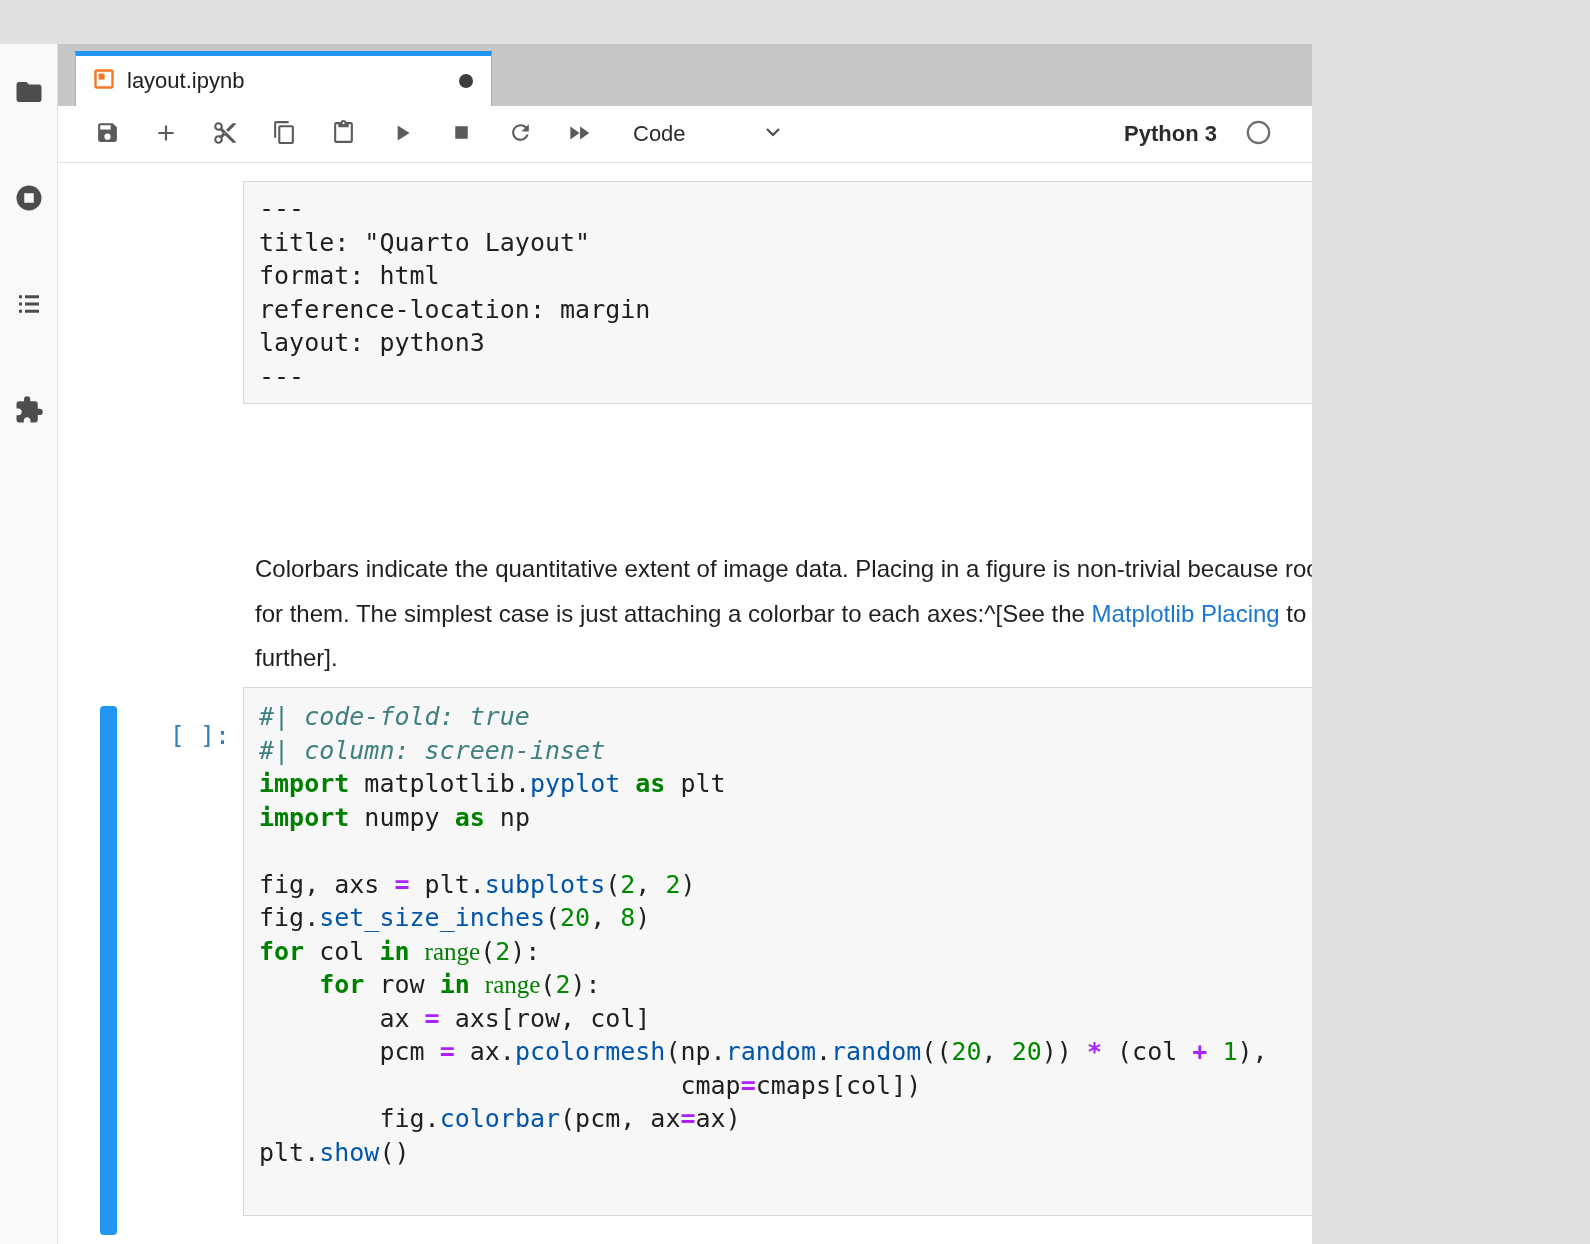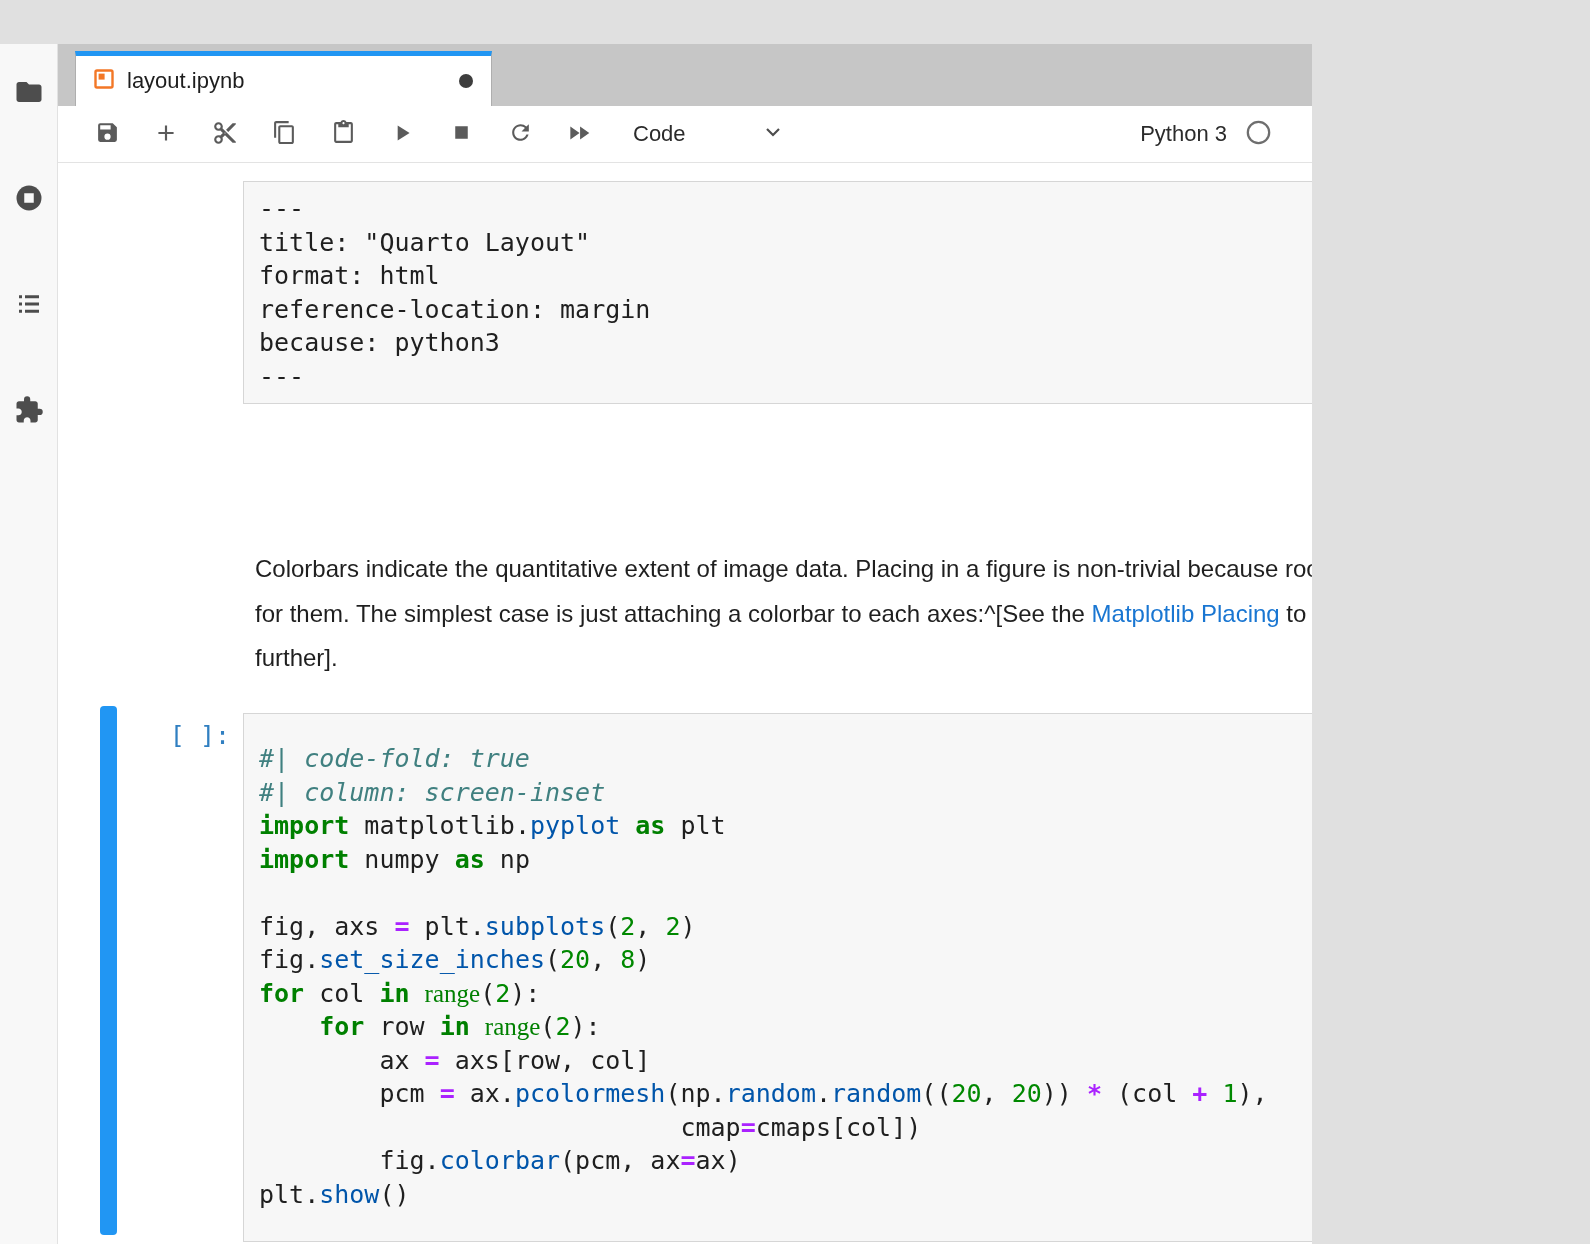--- a/index.html
+++ b/index.html
@@ -36,21 +36,21 @@
     position:absolute; left:58px; top:62px; right:0; height:57px;
     background:#ffffff; border-bottom:1px solid #e3e3e3;
     display:flex; align-items:center; padding:0 40px 0 36px; z-index:2;
   }
   .tb-btn { width:26px; height:26px; margin-right:33px; background:none; border:none; padding:0;
     display:flex; align-items:center; justify-content:center; cursor:pointer; }
   .tb-btn svg { fill:#5b5b5b; }
   .celltype { margin-left:8px; width:152px; display:flex; align-items:center; justify-content:space-between;
     cursor:pointer; }
   .celltype-label { font-size:22px; color:#2b2b2b; }
-  .kernel { margin-left:auto; display:flex; align-items:center; gap:18px; }
+  .kernel { margin-left:auto; display:flex; align-items:center; gap:28px;font-weight:bold; }
   .kernel-name { font-size:22px; color:#2b2b2b; cursor:pointer; }
   
   .content { position:absolute; left:58px; top:119px; right:0; bottom:0; background:#ffffff; }
   .editor-box {
     position:absolute; background:#f7f7f7; border:1px solid #d6d6d6; padding:10px 15px;
   }
   .raw-editor { left:185px; top:18px; width:1280px; height:223px; }
   .code-line {
     font-family:"DejaVu Sans Mono", monospace; font-size:25px; line-height:33.5px;
     min-height:33.5px; white-space:pre; color:#1f1f1f;
@@ -66,21 +66,21 @@
   .md-link { color:#1976d2; text-decoration:none; cursor:pointer; }
   .collapser {
     position:absolute; left:42px; top:543px; width:17px; height:529px;
     background:#2196f3; border-radius:4px; cursor:pointer;
   }
   .prompt {
     position:absolute; left:0; top:556px; width:172px; text-align:right;
     font-family:"DejaVu Sans Mono", monospace; font-size:25px; line-height:33.5px;
     color:#307fc1;
   }
-  .code-editor { left:185px; top:550px; width:1280px; height:529px; padding:28px 15px; cursor:text; }
+  .code-editor { left:185px; top:524px; width:1280px; height:529px; padding:12px 15px; cursor:text; }
   
   .tok-kw  { color:#008000; font-weight:bold; }
   .tok-bi  { color:#008000;font-family:Liberation Serif, serif; }
   .tok-pr  { color:#0055aa; }
   .tok-num { color:#008800; }
   .tok-op  { color:#aa22ff; font-weight:bold; }
   .tok-str { color:#ba2121; }
   .tok-cm  { color:#408080; font-style:italic; }
 </style>
 </head>
@@ -200,21 +200,21 @@
   </div>
 
   <div class="content">
 
     <div class="editor-box raw-editor">
       <div>
           <div class="code-line">---</div>
           <div class="code-line">title: "Quarto Layout"</div>
           <div class="code-line">format: html</div>
           <div class="code-line">reference-location: margin</div>
-          <div class="code-line">because: python3</div>
+          <div class="code-line">layout: python3</div>
           <div class="code-line">---</div>
         </div>
     </div>
 
     <p class="md-para"><span>Colorbars indicate the quantitative extent of image data. Placing in a figure is non-trivial because room needs to be made for them. The simplest case is just attaching a colorbar to each axes:^[See the </span><a class="md-link">Matplotlib Placing</a><span> to explore colorbars further].</span></p>
 
     <div class="collapser"></div>
     <div class="prompt">[ ]:</div>
     <div class="editor-box code-editor">
       <div>

